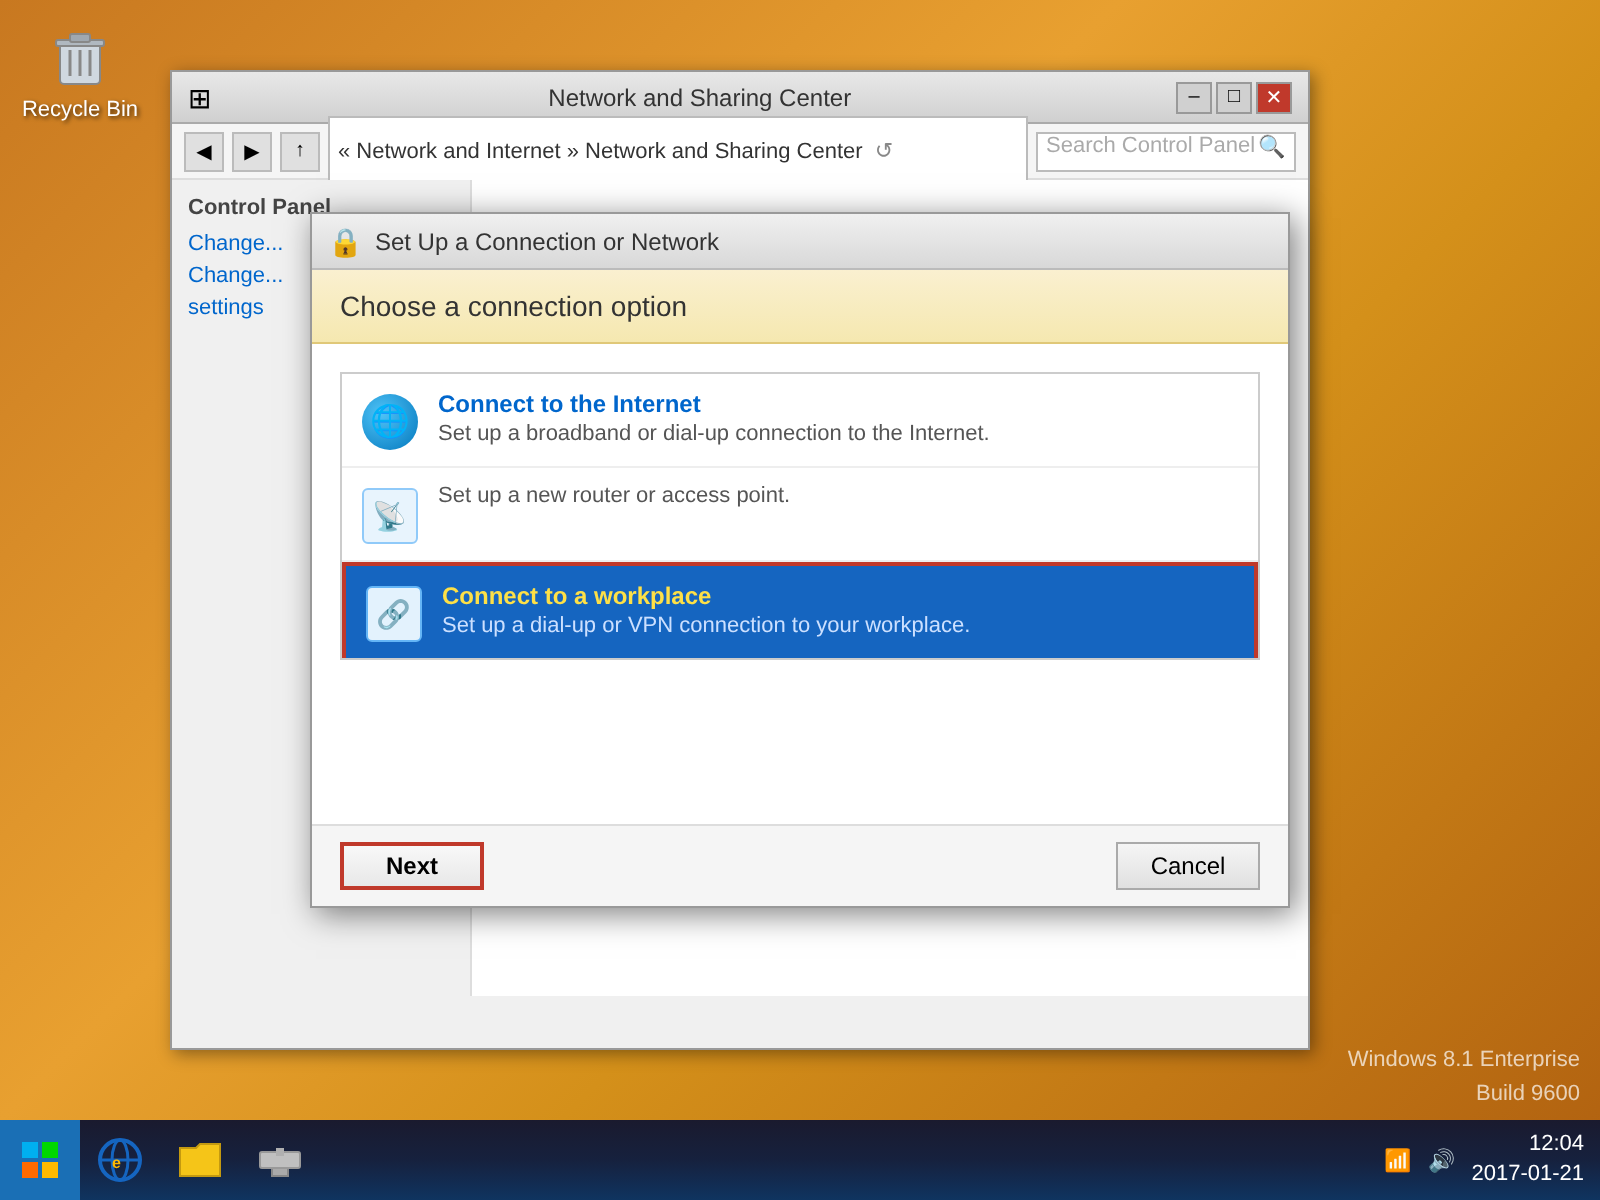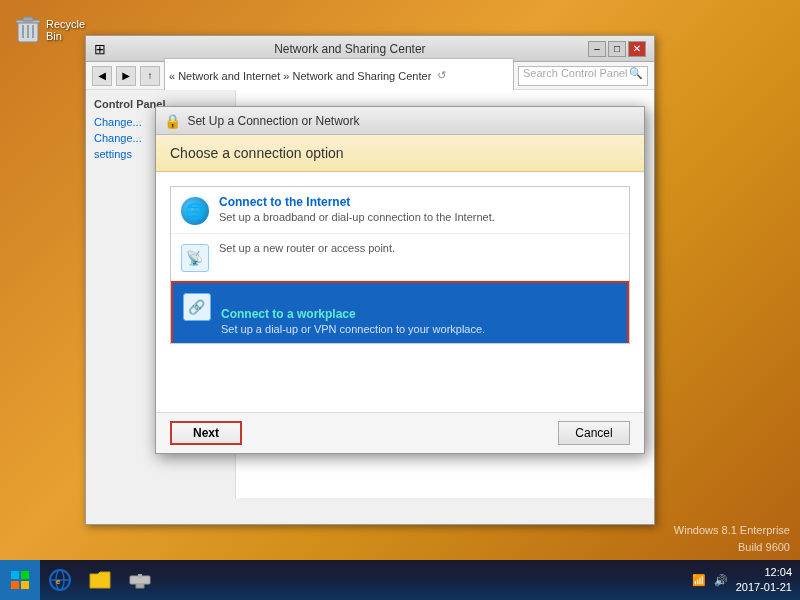--- a/index.html
+++ b/index.html
@@ -12,21 +12,21 @@
       background: linear-gradient(135deg, #c87820 0%, #e8a030 40%, #d4901a 60%, #b06010 100%);
       position: relative;
     }
 
     
     .desktop-icon {
       position: absolute;
       top: 10px;
       left: 10px;
       display: flex;
-      flex-direction: row;
+      flex-direction: column;
       align-items: center;
       width: 60px;
       color: white;
       text-shadow: 1px 1px 2px rgba(0,0,0,0.7);
       font-size: 11px;
       cursor: pointer;
     }
     .desktop-icon .icon-img {
       width: 36px;
       height: 36px;
@@ -262,22 +262,21 @@
       border-bottom: 1px solid #eee;
       gap: 10px;
     }
     .connection-option:last-child {
       border-bottom: none;
     }
     .connection-option.selected {
       background: #1565c0;
     }
     .connection-option.selected .opt-title {
-      color: #5eead4;
-      margin-top: 16px;
+      color: #fde047;
     }
     .connection-option.selected .opt-desc {
       color: #cce0ff;
     }
     .opt-icon {
       width: 28px;
       height: 28px;
       flex-shrink: 0;
       margin-top: 2px;
     }

